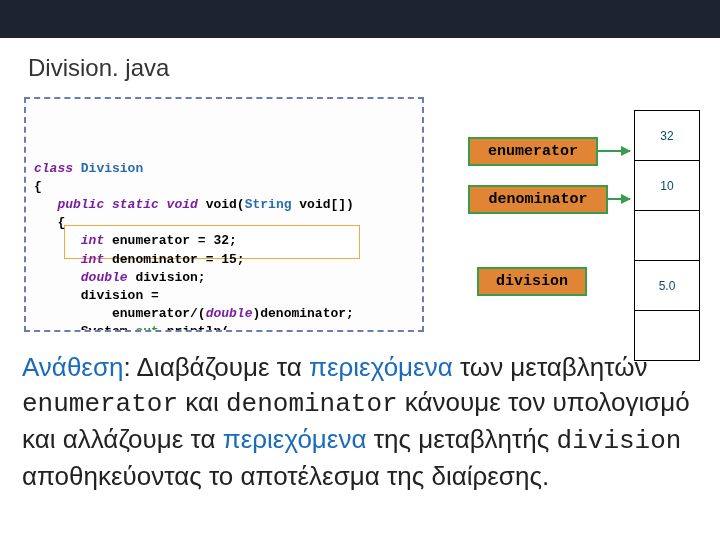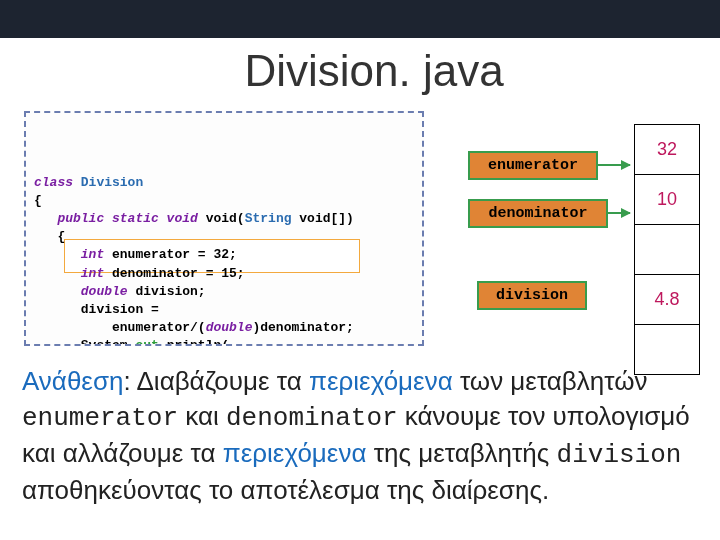--- a/index.html
+++ b/index.html
@@ -9,25 +9,24 @@
     font-family: Arial, sans-serif;
     background: #fff;
     position: relative;
     overflow: hidden;
   }
   .topbar {
     height: 38px;
     background: #1d2430;
   }
   .title {
-    font-size: 44px;
+    font-size: 24px;
     color: #333;
-    margin: 8px 0 10px 28px;
+    margin: 16px 0 10px 28px;
     font-weight: normal;
-    text-align: center;
   }
   .main {
     position: relative;
     margin: 0 20px;
     height: 250px;
   }
   .codebox {
     position: absolute;
     left: 4px;
     top: 5px;
@@ -74,22 +73,22 @@
     position: absolute;
     right: 0px;
     top: 18px;
     width: 66px;
     border-collapse: collapse;
   }
   .valtable td {
     border: 1px solid #000;
     height: 50px;
     text-align: center;
-    font-size: 18px;
-    color: #be185d;
+    font-size: 12px;
+    color: #0c4a6e;
   }
   .arrow {
     position: absolute;
     height: 2px;
     background: #389c4d;
   }
   .arrow::after {
     content: "";
     position: absolute;
     right: -1px;
@@ -147,21 +146,21 @@
         <tr>
           <td>32</td>
         </tr>
     <tr>
           <td>10</td>
         </tr>
     <tr>
           <td></td>
         </tr>
     <tr>
-          <td>4.8</td>
+          <td>5.0</td>
         </tr>
     <tr>
           <td></td>
         </tr>
   </tbody>
     </table>
 
 </div>
 
 <p class="desc">

